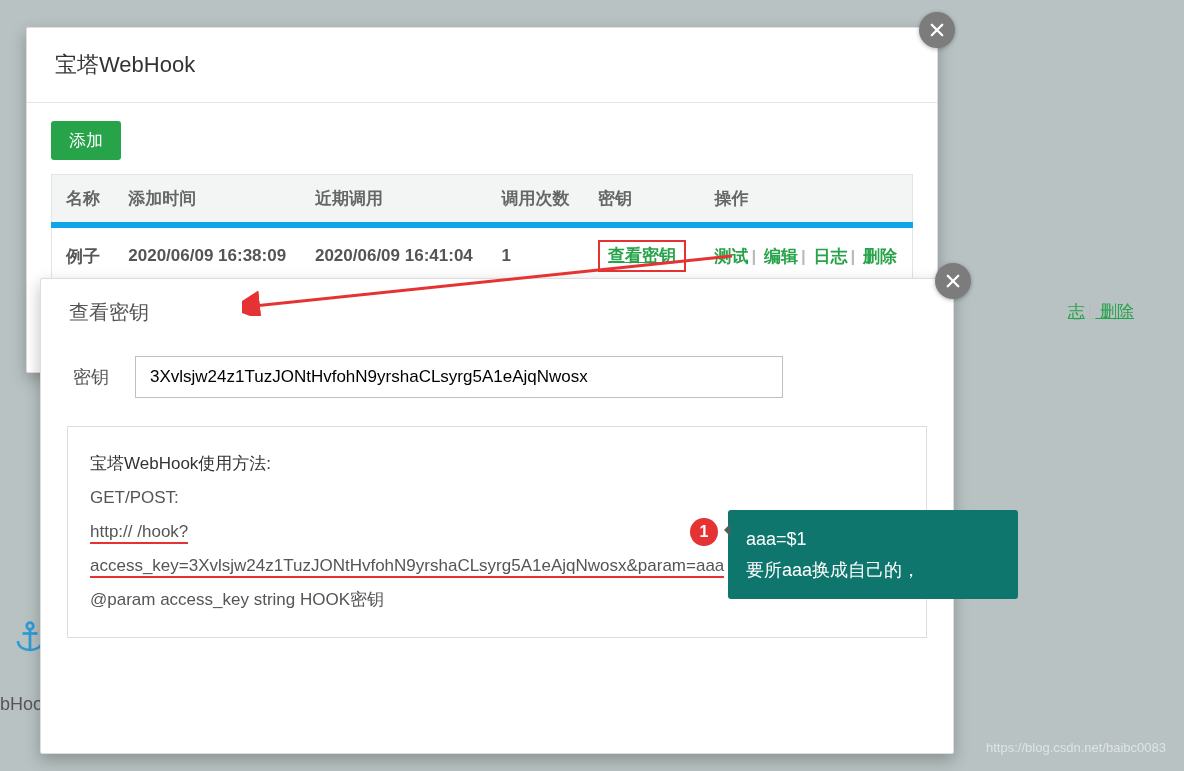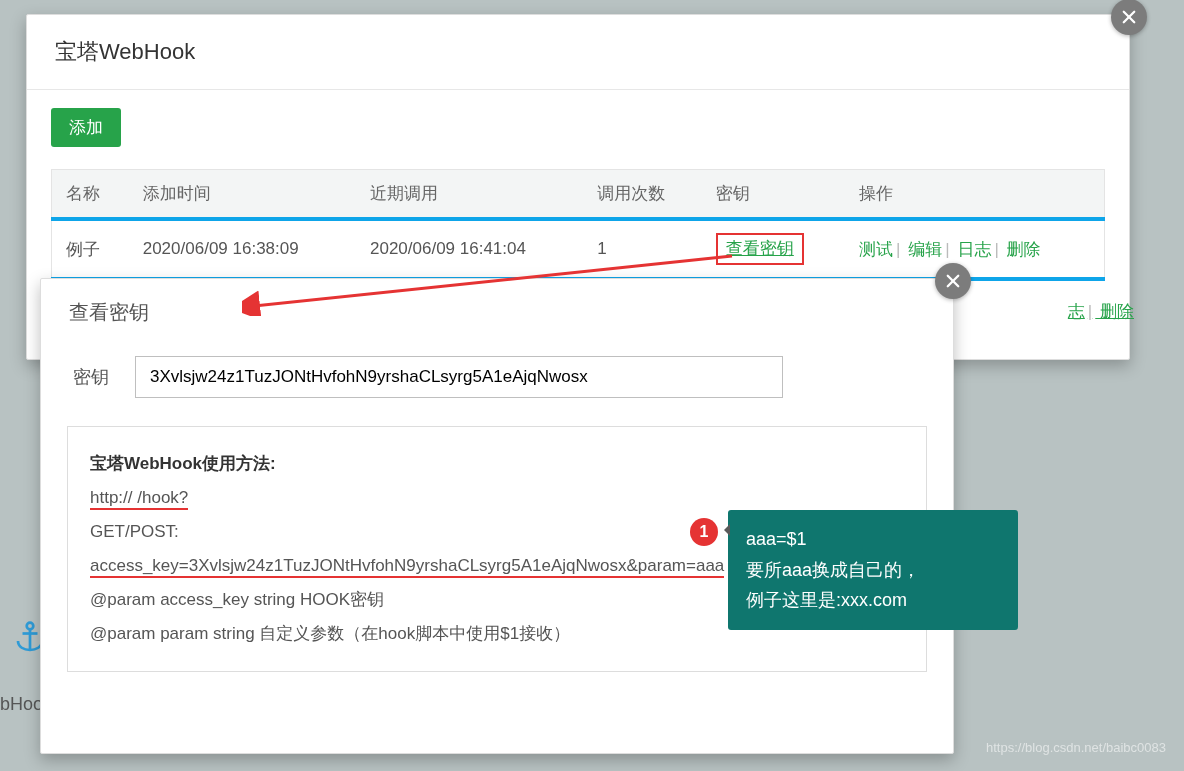--- a/index.html
+++ b/index.html
@@ -38,55 +38,55 @@
   
   .modal {
     position: absolute;
     background: #fff;
     border: 1px solid #ddd;
     border-radius: 2px;
     box-shadow: 0 6px 16px rgba(0,0,0,.25);
   }
   .modal-outer {
     left: 26px;
-    top: 14px;
-    width: 1104px;
+    top: 27px;
+    width: 912px;
     height: 346px;
   }
   .modal-title {
     padding: 22px 28px;
     font-size: 22px;
     color: #333;
     border-bottom: 1px solid #e7e7e7;
   }
   .modal-body {
     padding: 18px 24px;
   }
   .add-btn {
     background: #27a34a;
     color: #fff;
     border: none;
     padding: 8px 18px;
     font-size: 17px;
     border-radius: 3px;
     cursor: pointer;
-    margin-bottom: 22px;
+    margin-bottom: 14px;
   }
   table.hk {
     width: 100%;
     border-collapse: collapse;
     font-size: 17px;
     color: #555;
     border: 1px solid #e4e4e4;
   }
   table.hk th, table.hk td {
     text-align: left;
     padding: 12px 14px;
-    border-bottom: 4px solid #0ea5e9;
-    font-weight: normal;
+    border-bottom: 6px solid #0ea5e9;
+    font-weight: bold;
   }
   table.hk thead th {
     background: #f3f5f5;
     color: #666;
   }
   table.hk th:last-child, table.hk td:last-child { }
   .key-link {
     color: #27a34a;
     text-decoration: underline;
     cursor: pointer;
@@ -165,21 +165,21 @@
     background: #fff;
   }
   .usage-box {
     border: 1px solid #ddd;
     padding: 20px 22px;
     font-size: 17px;
     color: #555;
     line-height: 2.0;
   }
   .usage-title {
-    font-weight: bold;
+    font-weight: normal;
     color: #333;
   }
   .underline-red {
     border-bottom: 2px solid #e53333;
     padding-bottom: 1px;
     display: inline;
   }
 
   .close-inner { right: -18px; top: -16px; }
 
@@ -306,42 +306,40 @@
     </svg>
   </div>
   <div class="inner-title">查看密钥</div>
   <div class="inner-body">
     <div class="field-row">
       <div class="field-label">密钥</div>
       <input class="field-input" value="3Xvlsjw24z1TuzJONtHvfohN9yrshaCLsyrg5A1eAjqNwosx" style="">
     </div>
     <div class="usage-box">
       <div class="usage-title">宝塔WebHook使用方法:</div>
+      <div>GET/POST:</div>
       <div>
         <span class="underline-red">http://                                   /hook?</span>
       </div>
-      <div>GET/POST:</div>
       <div>
         <span class="underline-red">access_key=3Xvlsjw24z1TuzJONtHvfohN9yrshaCLsyrg5A1eAjqNwosx&amp;param=aaa</span>
       </div>
       <div>@param access_key string HOOK密钥</div>
-      <div>@param param string 自定义参数（在hook脚本中使用$1接收）</div>
     </div>
   </div>
 </div>
 
 <svg class="red-arrow" viewBox="0 0 500 70">
   <defs>
     <marker id="ah" markerWidth="12" markerHeight="12" refX="2" refY="5" orient="auto">
       <path d="M0,0 L10,5 L0,10 z" fill="#e53333"></path>
     </marker>
   </defs>
   <line x1="490" y1="10" x2="12" y2="60" stroke="#e53333" stroke-width="3" marker-end="url(#ah)"></line>
 </svg>
 
 <div class="callout">
   <div class="callout-num">1</div>
   <div class="callout-box">
     <div>aaa=$1</div>
     <div>要所aaa换成自己的，</div>
-    <div>例子这里是:xxx.com</div>
   </div>
 </div>
 
 </body></html>

